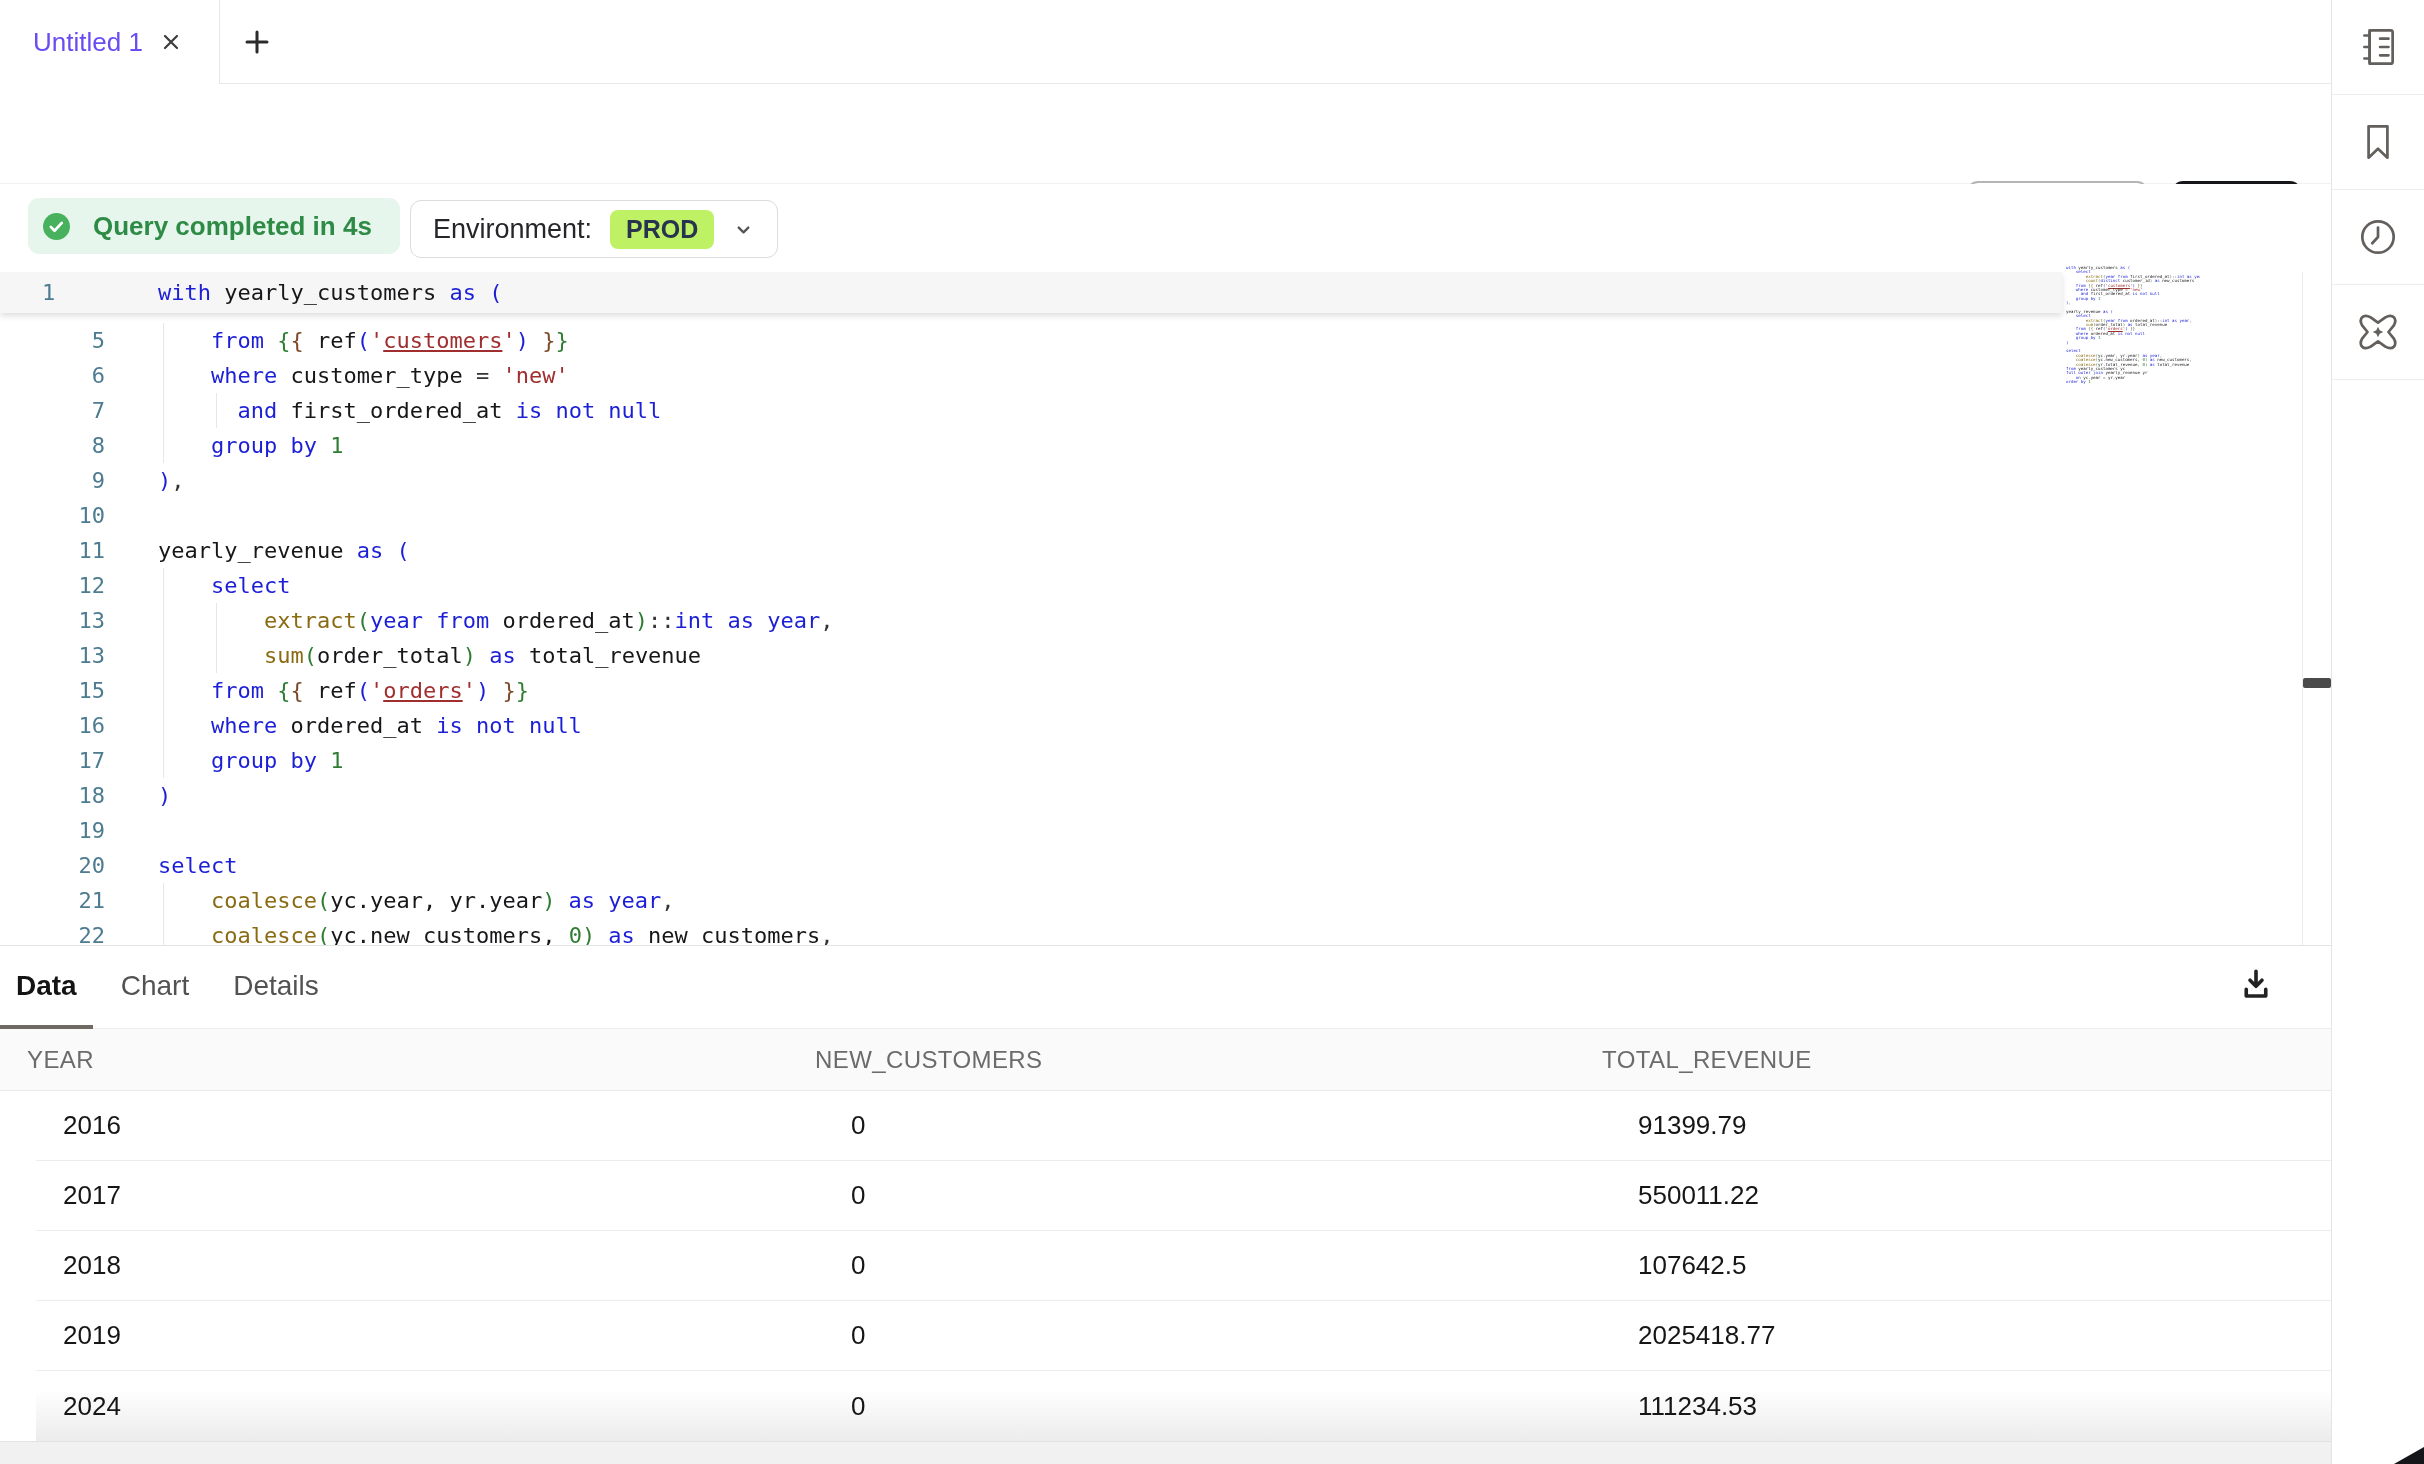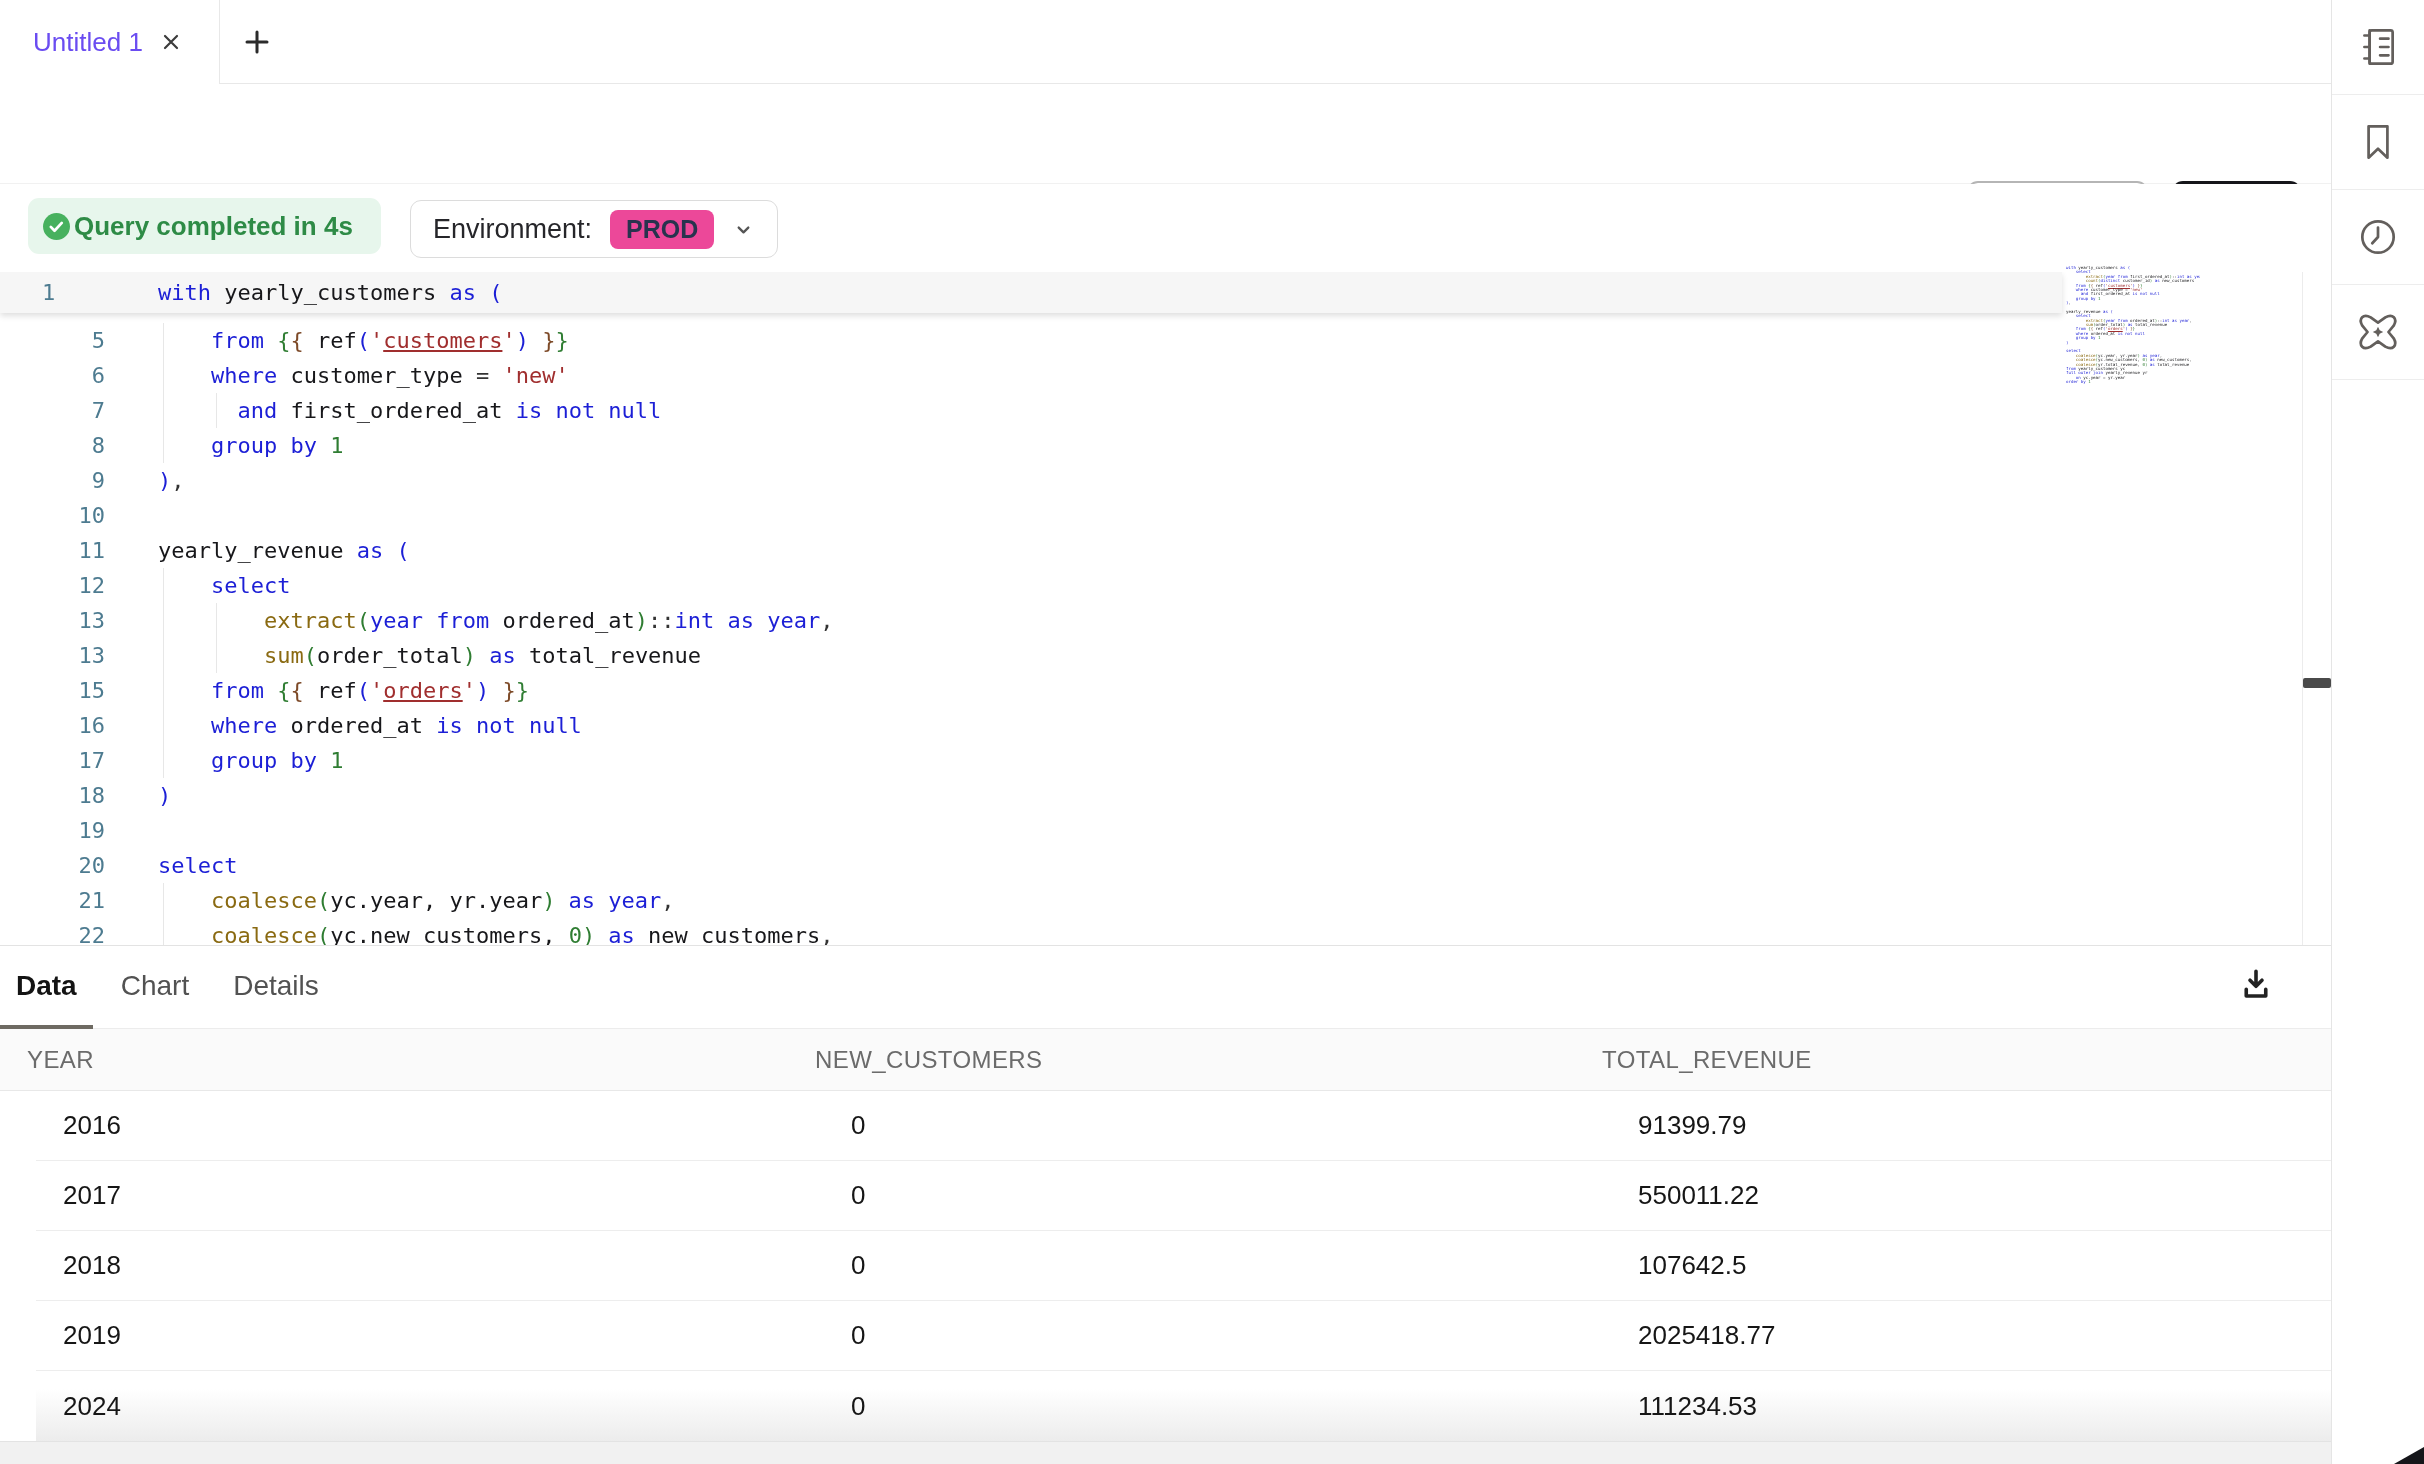--- a/index.html
+++ b/index.html
@@ -35,27 +35,27 @@
                  font-size:27px; color:#1d1d1f; cursor:pointer; font-family:inherit; }
   .develop-btn svg { width:24px; height:24px; stroke:#333; stroke-width:2.6; fill:none; stroke-linecap:round; stroke-linejoin:round; }
   .run-btn { position:absolute; left:2172px; top:97px; width:129px; height:62px; border:none; border-radius:11px;
              background:#15161a; color:#fff; display:flex; align-items:center; justify-content:center; gap:14px;
              font-size:27px; font-weight:600; cursor:pointer; font-family:inherit; }
   .run-btn svg { width:26px; height:26px; stroke:#fff; stroke-width:2.4; fill:none; stroke-linejoin:round; }
 
   
   .statusrow { position:absolute; left:0; top:184px; width:100%; height:88px; background:#fff; }
   .status-pill { position:absolute; left:28px; top:14px; height:56px; background:#e7f6ec; border-radius:11px;
-                 display:flex; align-items:center; gap:3px; padding:0 28px 0 14px; }
+                 display:flex; align-items:center; gap:22px; padding:0 28px 0 14px; }
   .status-pill svg { width:29px; height:29px; }
   .status-text { color:#2e8b46; font-size:26px; font-weight:600; }
   .env-box { position:absolute; left:410px; top:16px; height:58px; border:1px solid #dcdcdc; border-radius:11px;
              background:#fff; display:flex; align-items:center; gap:18px; padding:0 22px; cursor:pointer; }
   .env-label { color:#26262a; font-size:27px; }
-  .env-value { background:#ec4899; color:#28334e; font-size:25px; font-weight:600; border-radius:8px; padding:5px 16px; }
+  .env-value { background:#bef264; color:#28334e; font-size:25px; font-weight:600; border-radius:8px; padding:5px 16px; }
   .env-box svg { width:23px; height:23px; stroke:#555; stroke-width:2.4; fill:none; stroke-linecap:round; stroke-linejoin:round; }
 
   
   .editor { position:absolute; left:0; top:272px; width:2331px; height:673px; background:#fff; overflow:hidden; }
   .mono { font-family:"DejaVu Sans Mono", monospace; }
   .sticky { position:absolute; left:0; top:0; width:2062px; height:41px; background:#f6f6f6;
             box-shadow:0 3px 6px rgba(0,0,0,0.13); z-index:3; line-height:41px; white-space:pre; font-size:22px; }
   .sticky .ln { position:absolute; left:42px; color:#4d7b90; }
   .sticky .cd { position:absolute; left:158px; }
   .lines { position:absolute; left:0; top:51px; width:2300px; }

